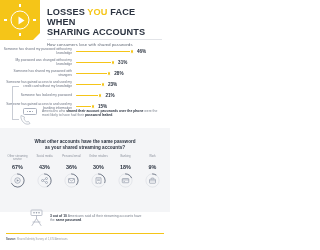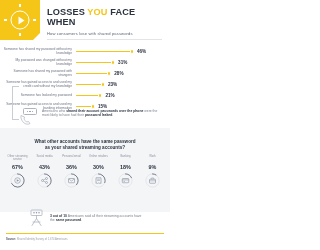--- a/index.html
+++ b/index.html
@@ -151,20 +151,21 @@
       <div class="ring"></div>
       <div class="tick t1"></div>
         <div class="tick t2"></div>
       <div class="tick t3"></div>
         <div class="tick t4"></div>
       <div class="notch"></div>
     </div>
     <div class="titlewrap">
       <h1>
         <span>LOSSES </span><span class="hl">YOU</span><span> FACE WHEN</span><br>
+        <span>SHARING ACCOUNTS</span>
       </h1>
       <div class="subtitle">How consumers lose with shared passwords</div>
     </div>
     <div class="rule"></div>
   </div>
 
   <div class="bars" id="bars">
       <div class="barrow">
         <div class="blabel">Someone has shared my password without my knowledge</div>
         <div class="btrack" style="width:58px">

